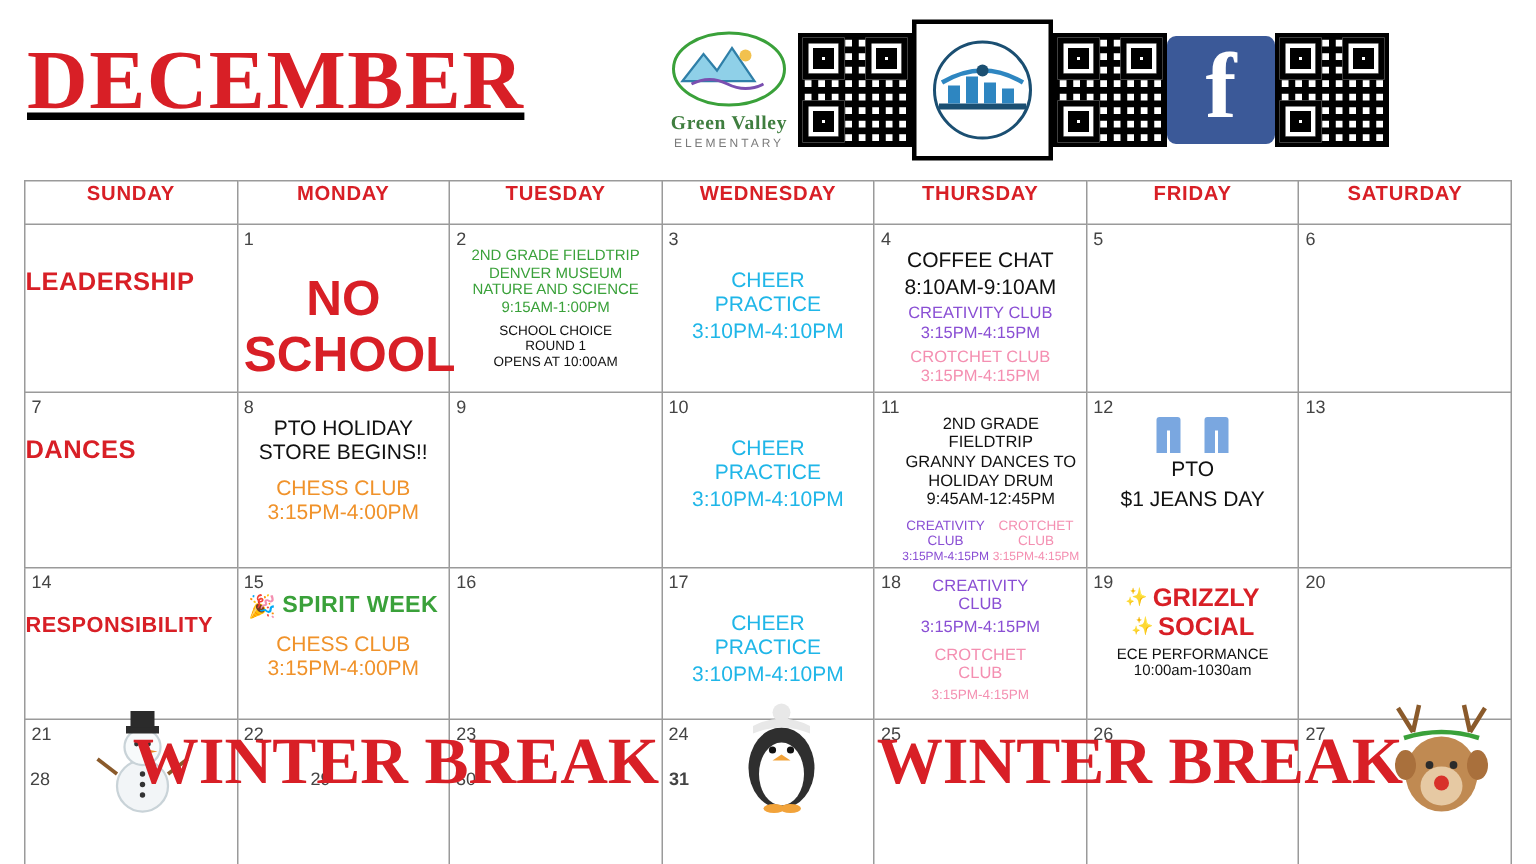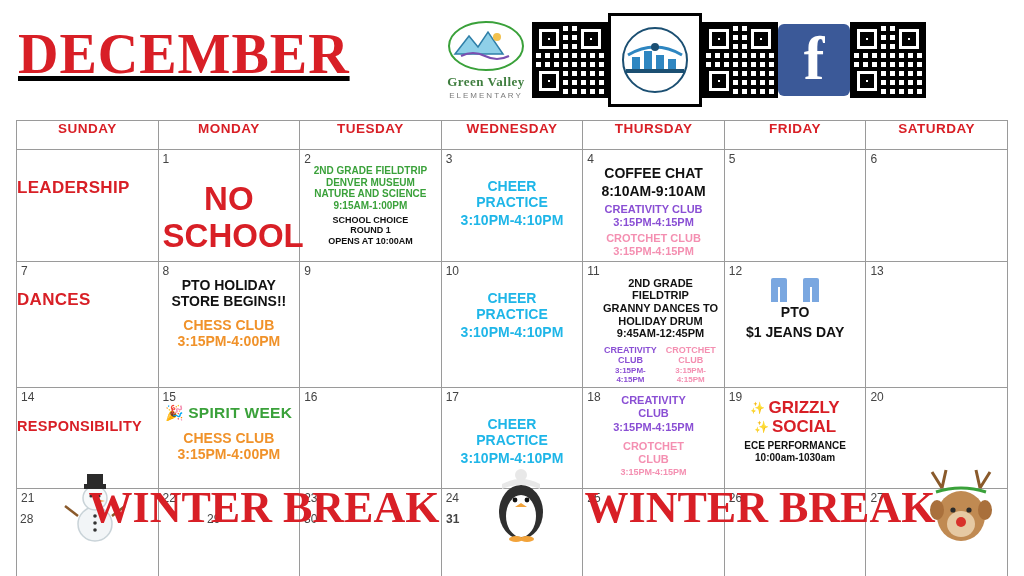--- a/index.html
+++ b/index.html
@@ -194,21 +194,21 @@
     line-height: 1.12;
     padding-top: 16px;
   }
 
   .green { color: #3aa13a; }
   .cyan  { color: #1fb6e8; }
   .purple{ color: #8a4fd4; }
   .pink  { color: #f48fb1; }
   .black { color: #111; }
   .orange{ color: #f0922a; }
-  .bold  { font-weight: bold; }
+  .bold  { font-weight: normal; }
 
   .f8  { font-size: 8px; }
   .f9  { font-size: 9px; }
   .f10 { font-size: 10px; }
   .f11 { font-size: 11px; }
   .f13 { font-size: 14px; }
   .f14 { font-size: 14px; }
 
   .mt2 { margin-top: 2px; }
   .mt4 { margin-top: 4px; }

